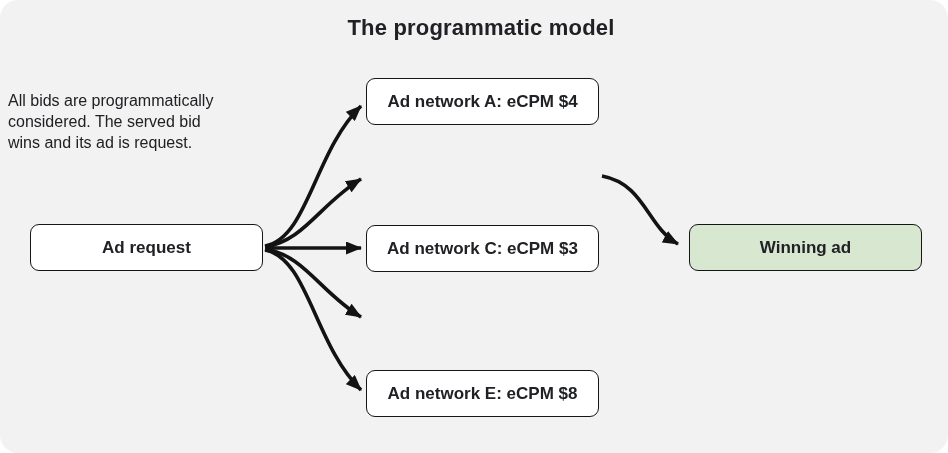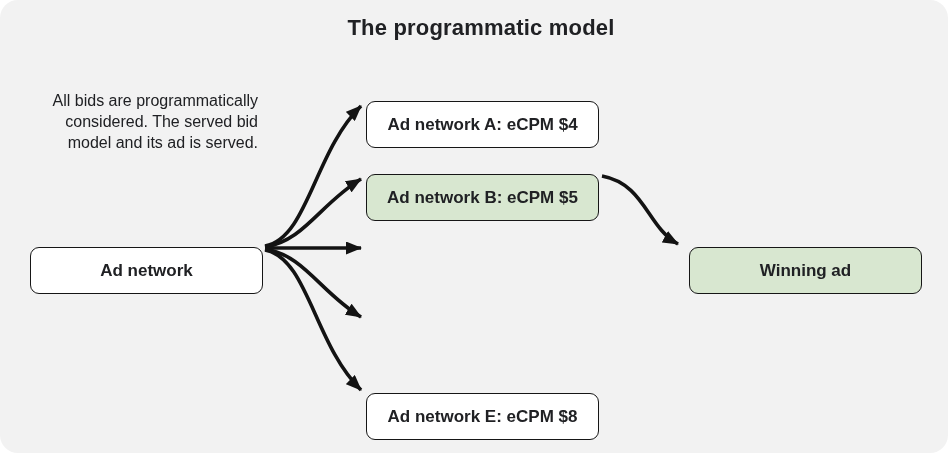--- a/index.html
+++ b/index.html
@@ -26,42 +26,41 @@
     letter-spacing: 0.2px;
     padding-left: 14px;
     box-sizing: border-box;
   }
 
   .description {
     position: absolute;
     top: 90px;
     left: 8px;
     width: 250px;
-    text-align: right;
+    text-align: left;
     font-size: 16px;
     line-height: 21px;
     font-weight: 400;
   }
   .description .line { display: block; }
 
   .node {
     position: absolute;
     width: 233px;
     height: 47px;
     box-sizing: border-box;
     background: var(--box-fill, #ffffff);
     border: 1.6px solid var(--border, #161616);
     border-radius: 9px;
     display: flex;
     align-items: center;
     justify-content: center;
     font-size: 17px;
     font-weight: 700;
     z-index: 2;
-    margin-top: 23px;
   }
   .node[data-highlighted="true"] { background: var(--highlight-fill, #d8e7d0); }
 
   .node-ad-request { left: 30px;  top: 224px; }
   .node-net-a      { left: 366px; top: 78px;  }
   .node-net-b      { left: 366px; top: 151px; }
   .node-net-c      { left: 366px; top: 225px; }
   .node-net-d      { left: 366px; top: 298px; }
   .node-net-e      { left: 366px; top: 370px; }
   .node-winning    { left: 689px; top: 224px; }
@@ -83,49 +82,49 @@
 </head>
 <body>
 
 <div class="stage">
 
   <div class="diagram-title">The programmatic model</div>
 
   <div class="description">
     <span class="line">All bids are programmatically</span>
     <span class="line">considered. The served bid</span>
-    <span class="line">model and its ad is served.</span>
+    <span class="line">wins and its ad is request.</span>
   </div>
 
   <svg class="edges-layer" width="948" height="453" viewBox="0 0 948 453">
     <defs>
       <marker id="ah" viewBox="0 0 16 13" refX="15" refY="6.5" markerWidth="16" markerHeight="13" markerUnits="userSpaceOnUse" orient="auto">
         <path class="arrowhead" d="M0,0 L16,6.5 L0,13 Z"></path>
       </marker>
     </defs>
     <path class="edge" marker-end="url(#ah)" d="M 265 246 C 308 238, 314 152, 361 106"></path>
     <path class="edge" marker-end="url(#ah)" d="M 265 247 C 304 241, 320 204, 361 179"></path>
     <path class="edge" marker-end="url(#ah)" d="M 265 248 L 361 248"></path>
     <path class="edge" marker-end="url(#ah)" d="M 265 249 C 304 255, 320 292, 361 317"></path>
     <path class="edge" marker-end="url(#ah)" d="M 265 250 C 308 258, 314 344, 361 390"></path>
     <path class="edge" marker-end="url(#ah)" d="M 602 176 C 645 184, 647 227, 678 244"></path>
   </svg>
 
   <div class="node node-ad-request" data-highlighted="false">
-    <span>Ad network</span>
+    <span>Ad request</span>
   </div>
 
   <div class="node node-net-a" data-highlighted="false">
     <span>Ad network A: eCPM $4</span>
   </div>
 
-  <div class="node node-net-b" data-highlighted="true">
-    <span>Ad network B: eCPM $5</span>
+
+  <div class="node node-net-c" data-highlighted="false">
+    <span>Ad network C: eCPM $3</span>
   </div>
-
 
 
   <div class="node node-net-e" data-highlighted="false">
     <span>Ad network E: eCPM $8</span>
   </div>
 
   <div class="node node-winning" data-highlighted="true">
     <span>Winning ad</span>
   </div>
 

